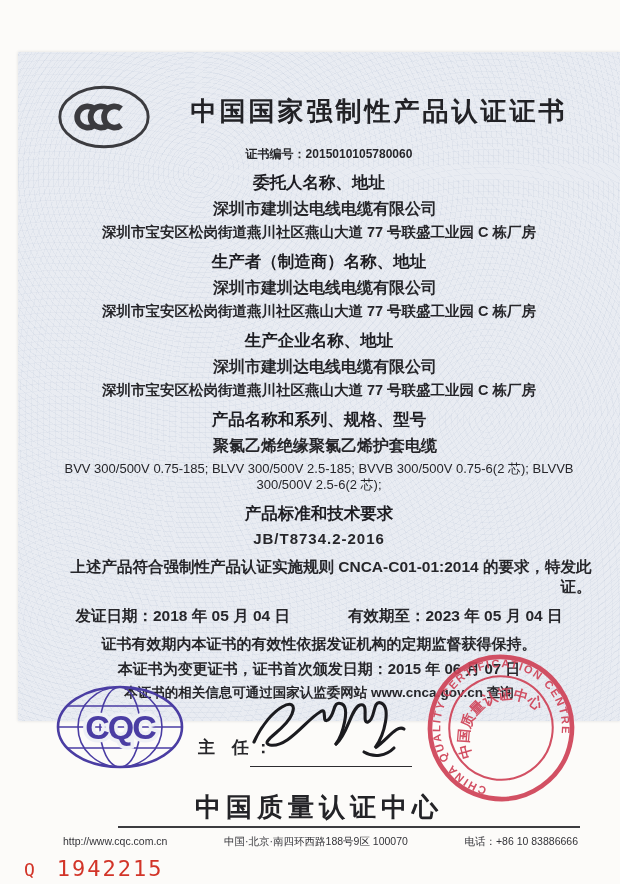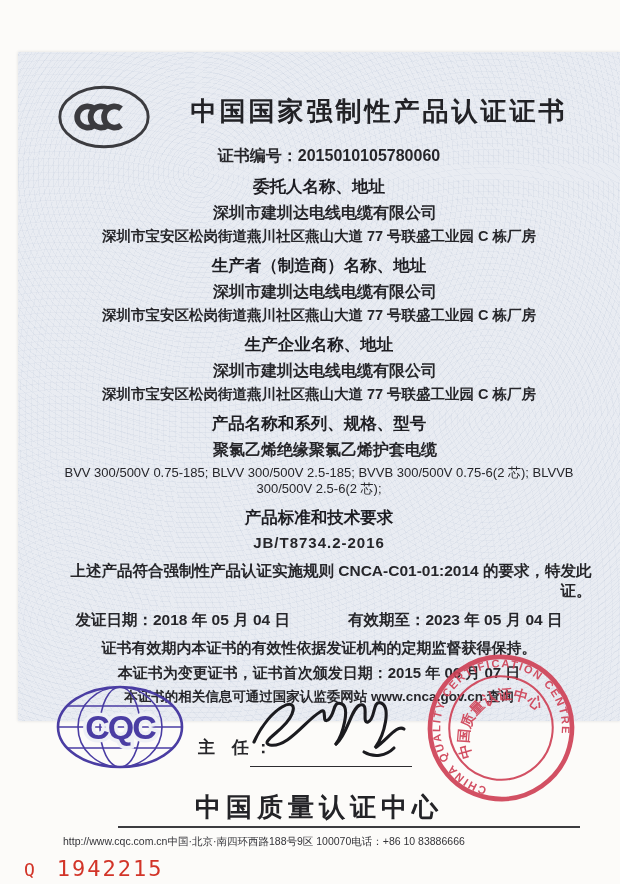--- a/index.html
+++ b/index.html
@@ -19,21 +19,21 @@
     box-shadow:0 0 3px rgba(0,0,0,.12);
     margin-top:20px;
   }
   .header-row{position:relative;height:56px;margin-top:32px;}
   .ccc-logo{position:absolute;left:38px;top:-2px;}
   .cert-title{
     position:absolute;left:130px;right:10px;top:10px;text-align:center;
     font-size:26px;font-weight:700;letter-spacing:3px;color:#222226;
   }
   .center-line{text-align:center;}
-  .certno{margin-top:6px;font-size:16px;font-weight:700;padding-left:20px;}
+  .certno{margin-top:6px;font-size:12px;font-weight:700;padding-left:20px;}
   .sec-heading{margin-top:9px;font-size:16.5px;font-weight:700;color:#1d1d22;}
   .sec-name{margin-top:5px;font-size:16px;font-weight:600;padding-left:12px;}
   .sec-addr{margin-top:3px;font-size:14.5px;font-weight:600;}
   .prod-models{margin:4px auto 0;max-width:565px;font-size:13px;font-weight:500;line-height:1.25;}
   .standard-val{margin-top:5px;font-size:15px;font-weight:600;letter-spacing:1px;}
   .statement{margin:10px auto 0;max-width:545px;font-size:15.5px;font-weight:700;line-height:1.3;text-align:right;}
   .dates-row{margin-top:9px;display:flex;justify-content:center;gap:58px;font-size:15.5px;font-weight:700;}
   .note1{margin-top:8px;font-size:15px;font-weight:700;}
   .note2{margin-top:6px;font-size:15px;font-weight:700;}
   .note3{margin-top:5px;font-size:13.5px;font-weight:600;}
@@ -42,21 +42,21 @@
   .director-label{position:absolute;left:180px;top:86px;font-size:17px;font-weight:700;letter-spacing:6px;}
   .signature{position:absolute;left:226px;top:40px;}
   .sig-underline{position:absolute;left:232px;top:116px;width:162px;border-bottom:1.6px solid #2c2c30;}
   .issuer-name{
     position:absolute;left:0;top:738px;width:100%;text-align:center;
     font-size:26px;font-weight:700;letter-spacing:5px;color:#232327;
   }
   .footer-rule{position:absolute;left:100px;top:774px;width:462px;border-top:2px solid #3c3c40;}
   .footer-row{
     position:absolute;left:45px;right:42px;top:783px;
-    display:flex;align-items:baseline;
+    display:flex;justify-content:space-between;align-items:baseline;
     font-size:10.5px;color:#333338;font-weight:500;
   }
   .seal{position:absolute;right:43px;top:2px;opacity:.92;}
   .serial-row{
     position:absolute;left:24px;top:856px;display:flex;gap:22px;align-items:baseline;
     font-family:"DejaVu Sans Mono","Liberation Mono",monospace;color:#d23428;
   }
   .serial-q{font-size:18px;}
   .serial-num{font-size:22px;letter-spacing:2px;}
 </style>

